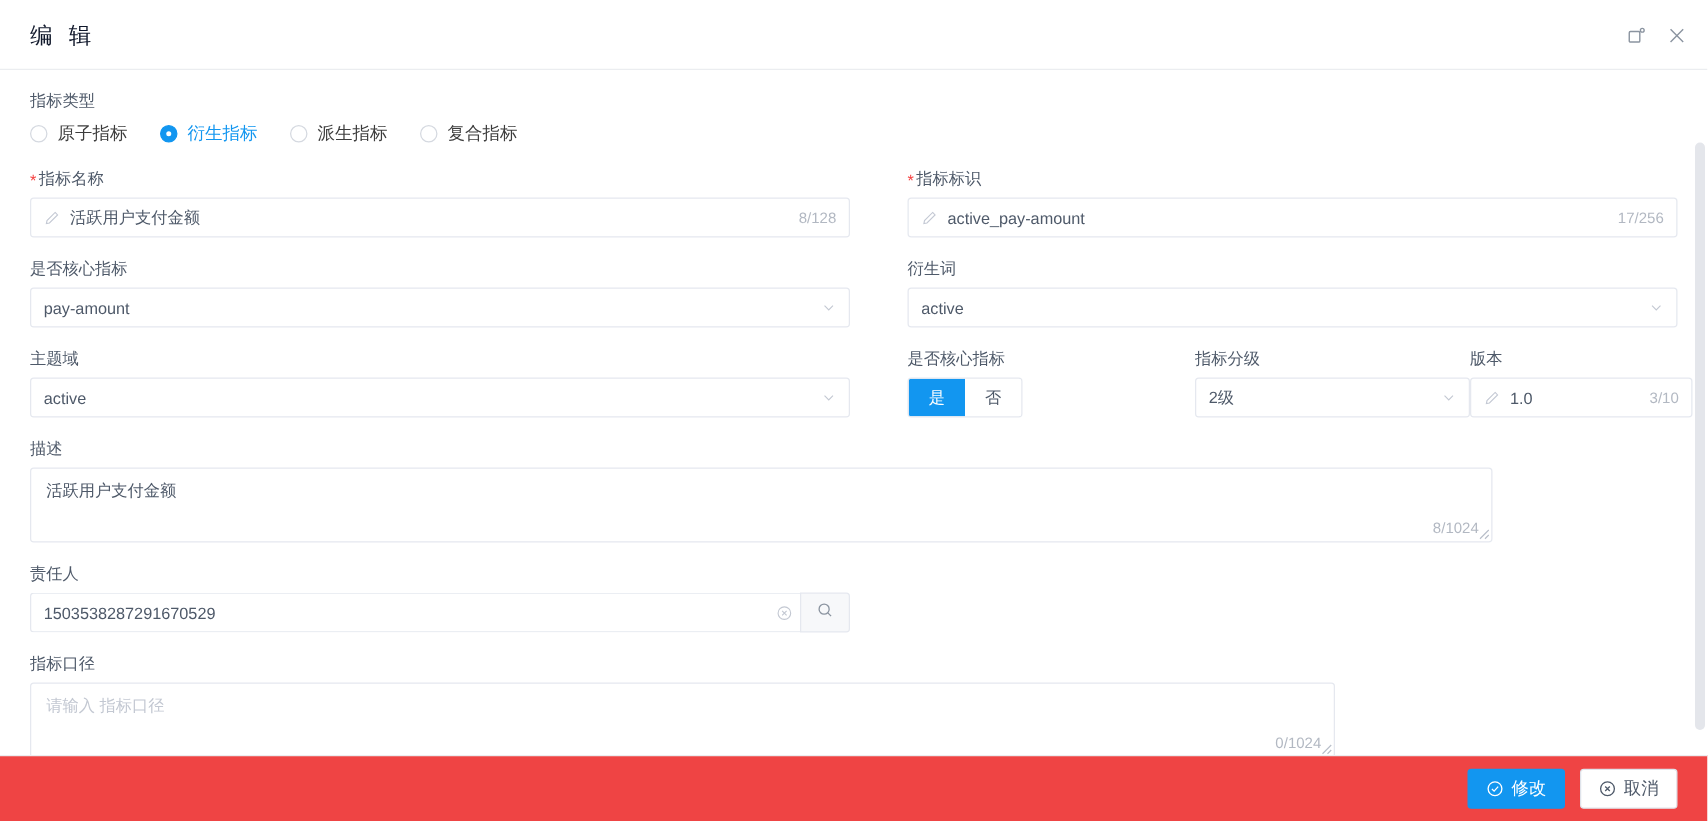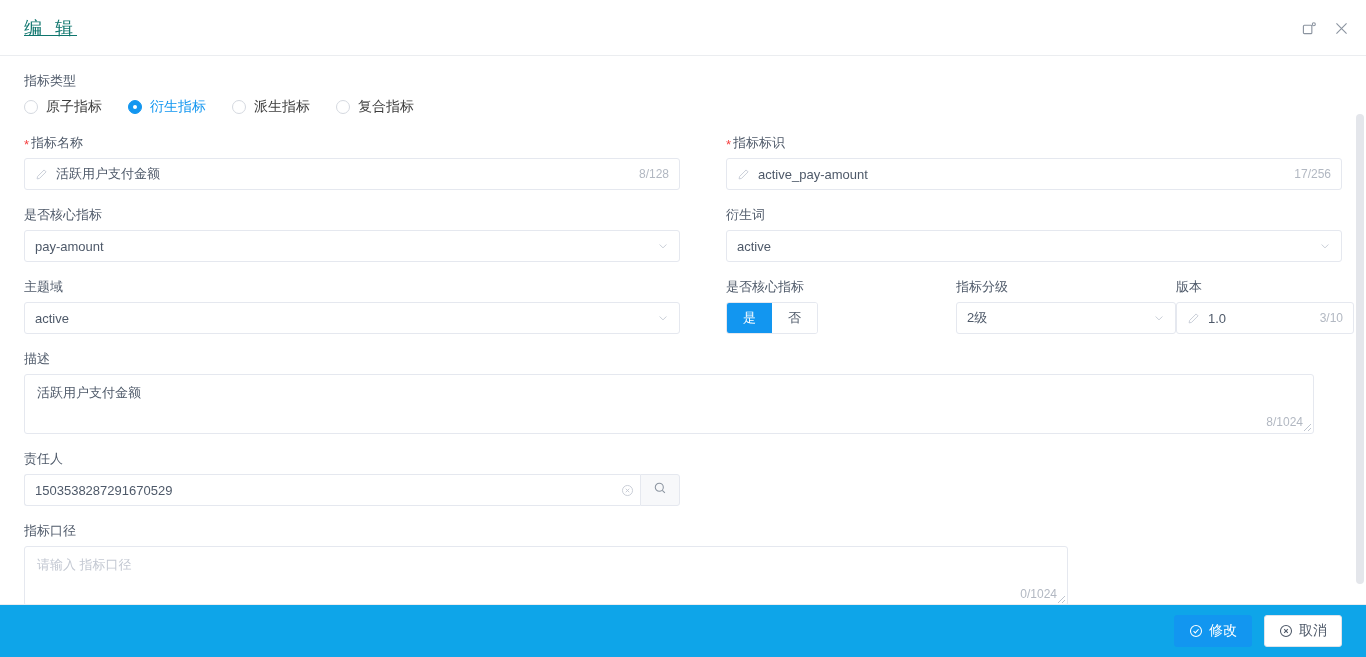--- a/index.html
+++ b/index.html
@@ -26,24 +26,23 @@
     position: relative;
     height: 56px;
     flex: 0 0 56px;
     border-bottom: 1px solid #ebedf0;
     display: flex;
     align-items: center;
     padding: 0 16px 0 24px;
   }
   .dlg-title {
     font-size: 18px;
-    color: #0f766e;
+    color: #0f172a;
     letter-spacing: 4px;
     font-weight: 400;
-    text-decoration: underline;
   }
   .hdr-actions {
     position: absolute;
     right: 14px;
     top: 0;
     height: 56px;
     display: flex;
     align-items: center;
     gap: 10px;
   }
@@ -247,21 +246,21 @@
 
   
   .dlg-footer {
     flex: 0 0 53px;
     border-top: 1px solid #ebedf0;
     display: flex;
     align-items: center;
     justify-content: flex-end;
     padding-right: 24px;
     gap: 12px;
-    background: #0ea5e9;
+    background: #ef4444;
   }
   .btn {
     height: 32px;
     min-width: 78px;
     padding: 0 14px;
     border-radius: 3px;
     font-size: 14px;
     display: inline-flex;
     align-items: center;
     justify-content: center;
@@ -440,21 +439,21 @@
                 </svg>
               </span>
               <span class="val">1.0</span>
               <span class="counter">3/10</span>
             </div>
           </div>
         </div>
       </div>
     </div>
 
-    <div class="row" style="width:1290px;">
+    <div class="row" style="width:1170px;">
       <span class="field-label">描述</span>
       <div class="ta">
         <div class="ta-text">活跃用户支付金额</div>
         <span class="ta-counter">8/1024</span>
         <span class="ta-grip">
           <svg width="12" height="12" viewBox="0 0 12 12" stroke="currentColor" stroke-width="0.9" fill="none">
             <path d="M11 4 L4 11 M11 8 L8 11"></path>
           </svg>
         </span>
       </div>

